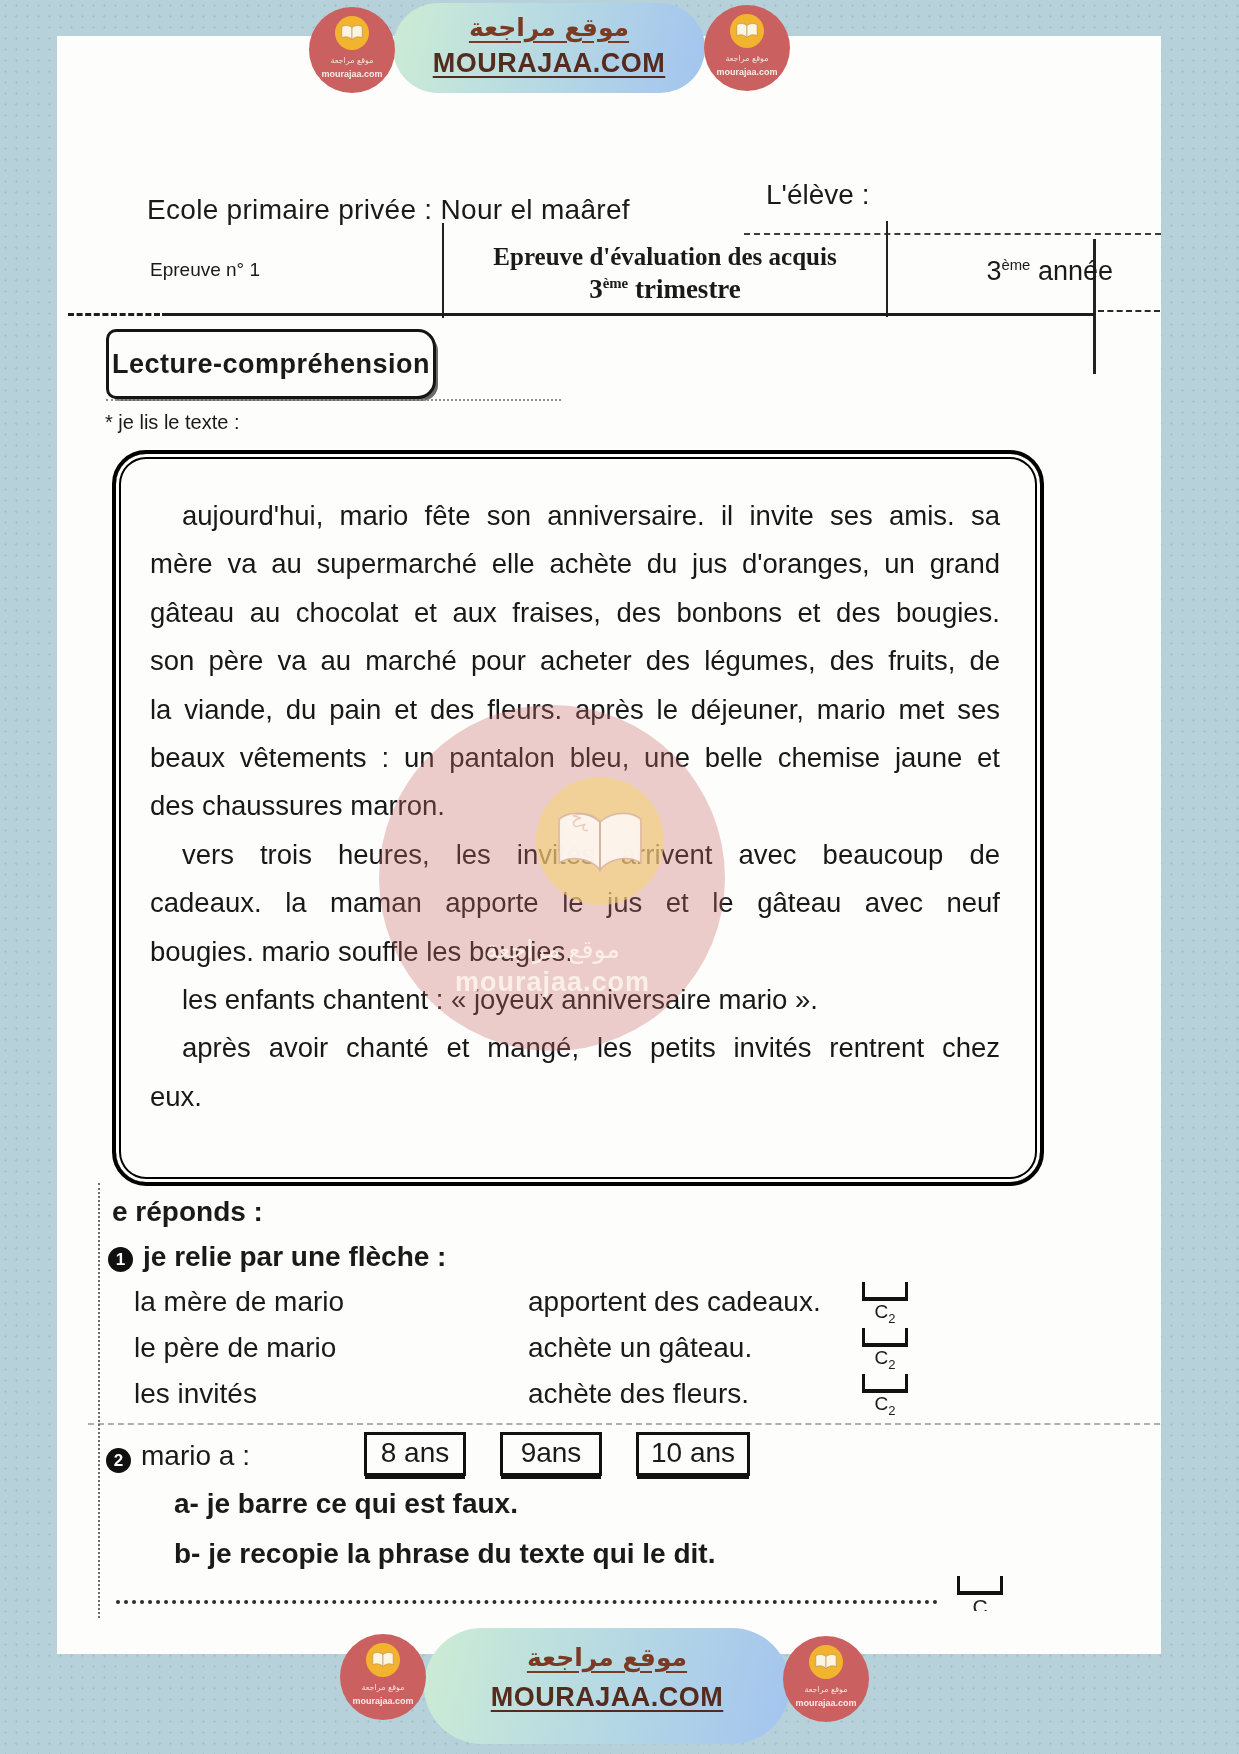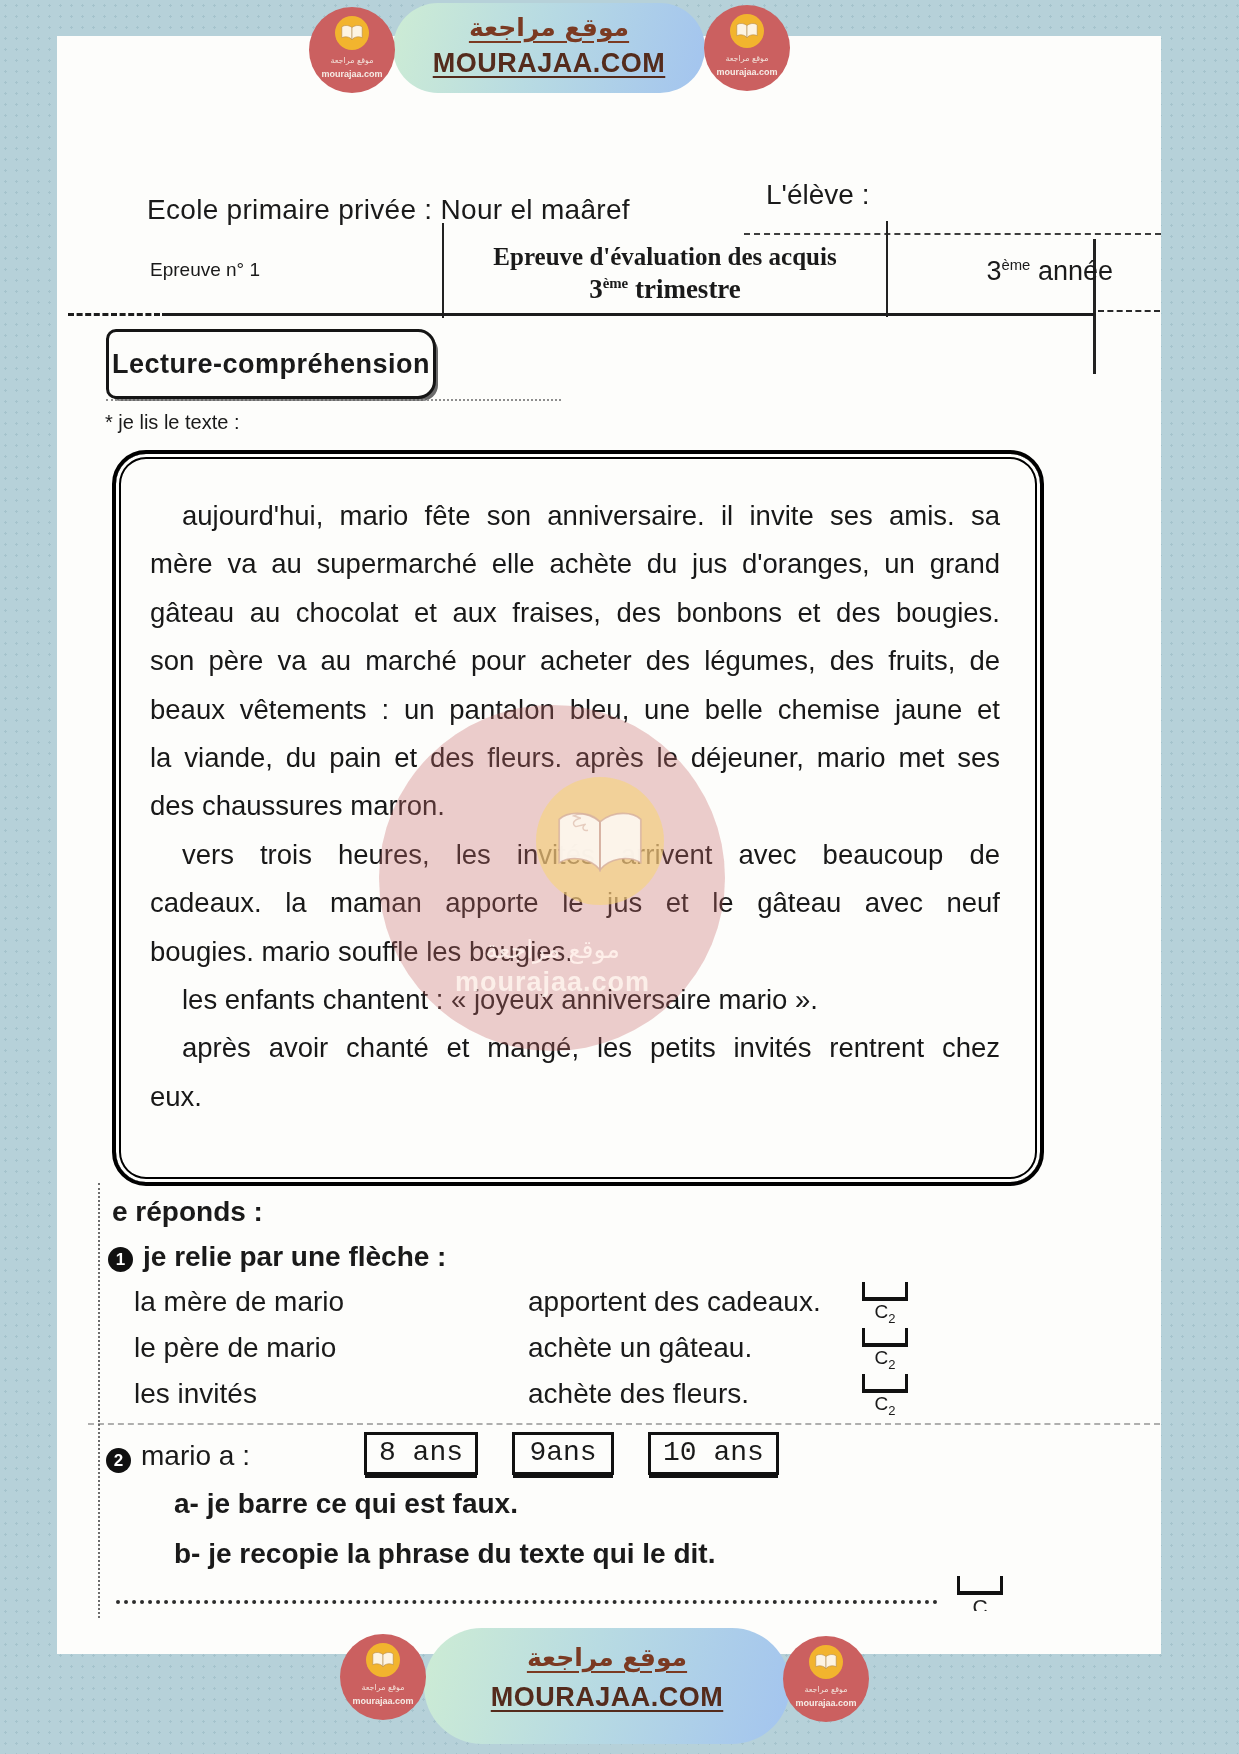--- a/index.html
+++ b/index.html
@@ -85,21 +85,21 @@
   .mrow{display:flex;height:45.8px;align-items:flex-start;}
   .mleft{width:394px;font-size:28px;}
   .mright{width:334px;font-size:28px;}
   .cmark{width:46px;display:flex;flex-direction:column;align-items:center;margin-top:-4px;}
   .bracket{width:40px;height:15px;border-left:3px solid #111;border-right:3px solid #111;border-bottom:4px solid #111;}
   .cletter{font-size:19px;line-height:1;margin-top:1px;}
   .cletter sub{font-size:13px;}
   .sep-dash{position:absolute;left:88px;top:1423px;width:1072px;border-top:2px dashed rgba(80,80,80,.45);}
   .q2num{left:106px;top:1448px;}
   .q2label{position:absolute;left:141px;top:1440px;font-size:28px;font-weight:500;}
-  .options{position:absolute;left:364px;top:1432px;font-family:Liberation Mono, monospace;}
+  .options{position:absolute;left:364px;top:1432px;}
   .optbox{display:inline-block;min-width:72px;text-align:center;font-size:28px;padding:2px 12px 4px 12px;
           border:3px solid #111;box-shadow:0 4px 0 -1px #111;margin-right:34px;background:transparent;}
   .itema{position:absolute;left:174px;top:1488px;font-size:28px;font-weight:bold;}
   .itemb{position:absolute;left:174px;top:1538px;font-size:28px;font-weight:bold;}
   .answer-dots{position:absolute;left:116px;top:1570px;width:822px;height:30px;border-bottom:4px dotted #2c2c2c;}
   .endmark{position:absolute;left:957px;top:1576px;width:46px;display:flex;flex-direction:column;align-items:center;}
   .endmark .partialC{height:14px;overflow:hidden;font-size:21px;line-height:20px;margin-top:2px;color:#222;}
 </style>
 </head>
 <body>
@@ -162,22 +162,22 @@
   </div>
   <div class="speckle"></div>
   <div class="jelis">* je lis le texte :</div>
 
   <div class="text-box"></div>
   <div class="reading" id="reading-lines">
       <div class="rline just ind">aujourd'hui, mario fête son anniversaire. il invite ses amis. sa</div>
       <div class="rline just">mère va au supermarché elle achète du jus d'oranges, un grand</div>
       <div class="rline just">gâteau au chocolat et aux fraises, des bonbons et des bougies.</div>
       <div class="rline just">son père va au marché pour acheter des légumes, des fruits, de</div>
+      <div class="rline just">la viande, du pain et des fleurs. après le déjeuner, mario met ses</div>
       <div class="rline just">beaux vêtements : un pantalon bleu, une belle chemise jaune et</div>
-      <div class="rline just">la viande, du pain et des fleurs. après le déjeuner, mario met ses</div>
       <div class="rline">des chaussures marron.</div>
       <div class="rline just ind">vers trois heures, les invités arrivent avec beaucoup de</div>
       <div class="rline just">cadeaux. la maman apporte le jus et le gâteau avec neuf</div>
       <div class="rline">bougies. mario souffle les bougies.</div>
       <div class="rline ind">les enfants chantent : « joyeux anniversaire mario ».</div>
       <div class="rline just ind">après avoir chanté et mangé, les petits invités rentrent chez</div>
       <div class="rline">eux.</div>
     </div>
 
   <div class="wm wm-pink"></div>

